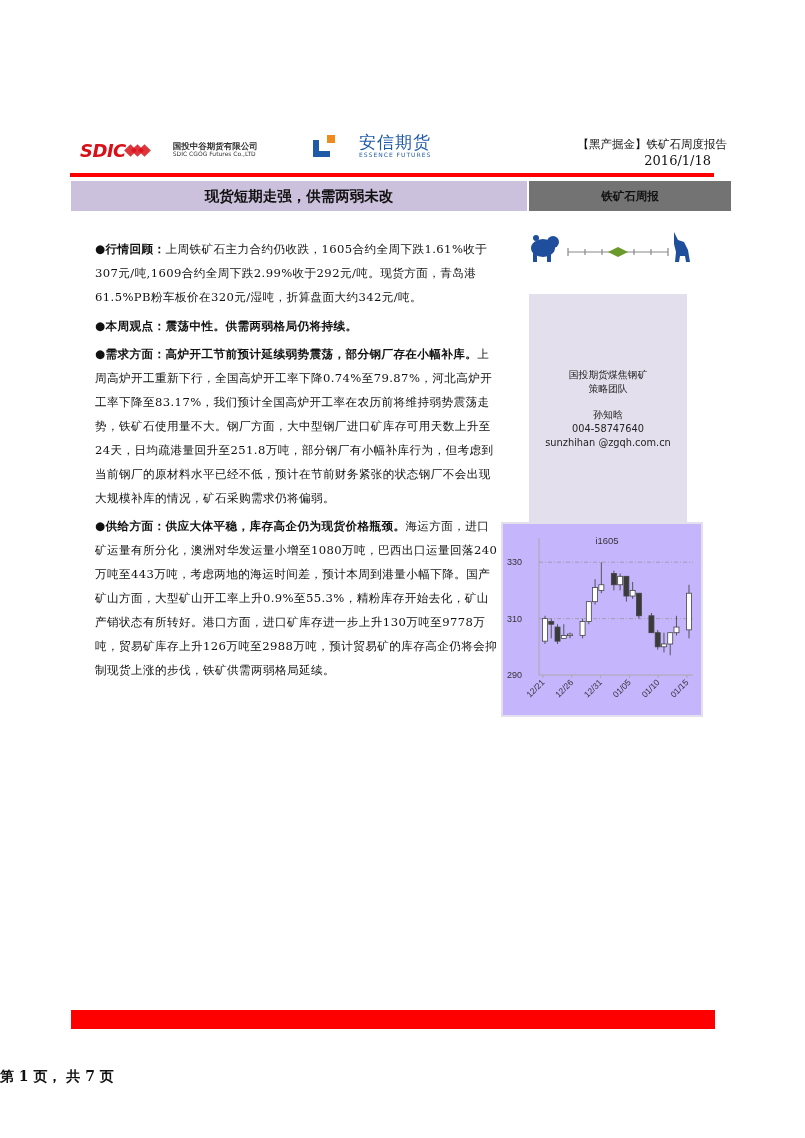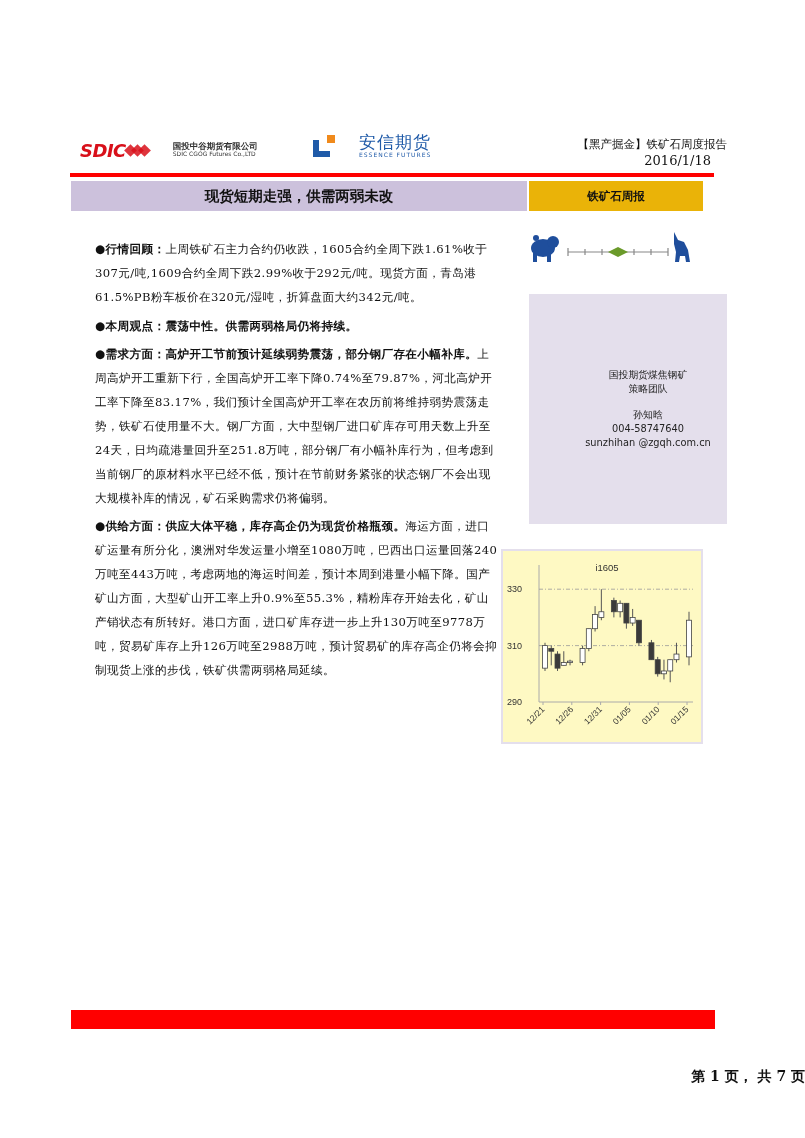--- a/index.html
+++ b/index.html
@@ -23,38 +23,38 @@
   .ess-cn { font-family: "DejaVu Sans", sans-serif; font-size: 17px; color: #1f5aa8; letter-spacing: 1px; }
   .ess-en { font-family: "DejaVu Sans", sans-serif; font-size: 6px; color: #1f5aa8; letter-spacing: 1px; }
 
   .report-title { right: 78px; top: 137px; font-size: 11.5px; text-align: right; }
   .report-date { right: 94px; top: 153px; font-size: 13px; text-align: right; }
 
   .red-rule { left: 70px; top: 173px; width: 644px; height: 4px; background: #ff0000; }
 
   .headline-bar { left: 71px; top: 181px; width: 456px; height: 30px; background: #ccc1dc; display: flex; align-items: center; justify-content: center; }
   .headline { font-family: "DejaVu Sans", sans-serif; font-weight: bold; font-size: 14.5px; color: #111; }
-  .side-bar { left: 529px; top: 181px; width: 174px; height: 30px; background: #eab308; display: flex; align-items: center; justify-content: center; }
+  .side-bar { left: 529px; top: 181px; width: 202px; height: 30px; background: #737373; display: flex; align-items: center; justify-content: center; }
   .side-title { font-family: "DejaVu Sans", sans-serif; font-weight: bold; font-size: 11.5px; color: #111; }
 
   
   .body { left: 95px; top: 238px; width: 405px; font-size: 11.6px; line-height: 23.9px; letter-spacing: 0.4px; color: #111; }
   .body p { margin: 0 0 4.8px 0; }
   .b { font-weight: bold; }
 
   
   .gauge { left: 528px; top: 226px; width: 176px; height: 44px; }
-  .team-box { left: 529px; top: 294px; width: 158px; height: 230px; background: #e4dfec; display: flex; flex-direction: column; align-items: center; justify-content: center; font-family: "DejaVu Sans", sans-serif; font-size: 9.8px; color: #222; line-height: 14px; text-align: center; padding-left: 40px; }
+  .team-box { left: 529px; top: 294px; width: 158px; height: 230px; background: #e4dfec; display: flex; flex-direction: column; align-items: center; justify-content: center; font-family: "DejaVu Sans", sans-serif; font-size: 9.8px; color: #222; line-height: 14px; text-align: center; }
   .team-box .gap { height: 12px; }
 
-  .chart-box { left: 501px; top: 549px; width: 202px; height: 195px; border: 2px solid #e4dfec; background: #fef9c3; box-sizing: border-box; }
+  .chart-box { left: 501px; top: 522px; width: 202px; height: 195px; border: 2px solid #e4dfec; background: #c4b5fd; box-sizing: border-box; }
 
   .footer-bar { left: 71px; top: 1010px; width: 644px; height: 19px; background: #ff0000; display: flex; align-items: center; justify-content: flex-end; }
   .footer-text { font-family: "DejaVu Sans", sans-serif; font-weight: bold; font-size: 14px; color: #fff; padding-right: 21px; margin-top: 48px; }
-  .page-num { left: 0; width: 805px; top: 1068px; text-align: right; font-size: 14px; font-weight: bold; }
+  .page-num { left: 0; width: 805px; top: 1068px; text-align: left; font-size: 14px; font-weight: bold; }
 </style>
 </head>
 <body>
 
 <div class="abs logo-sdic">
   <span class="sdic-text">SDIC</span>
   <span class="sdic-diamonds">
       <span></span>
       <span></span>
       <span></span>

